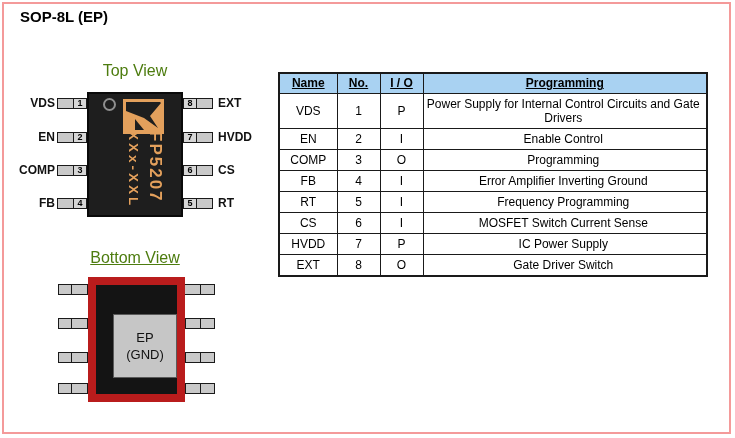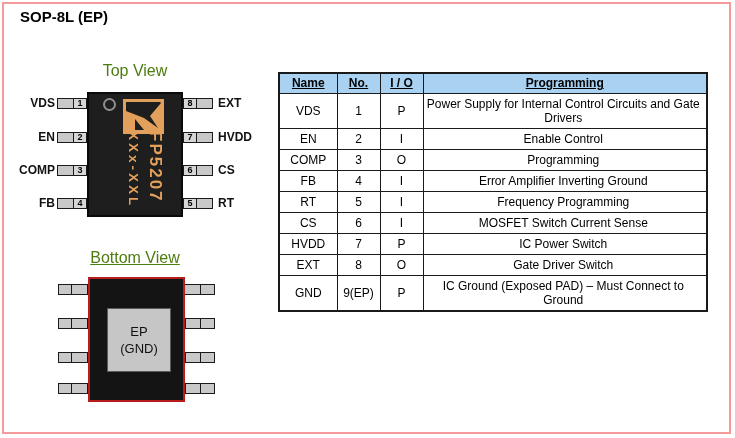--- a/index.html
+++ b/index.html
@@ -58,21 +58,21 @@
   .pin.rside .nbox { border-left:1px solid #1a1a1a; border-right:none; }
   .plabel {
     position:absolute; font-size:12px; font-weight:bold; color:#111; line-height:13px;
   }
   .plabel.lft { left:3px; width:52px; text-align:right; }
   .plabel.rgt { left:218px; width:60px; text-align:left; }
 
   
   .chip-bottom {
     position:absolute; left:88px; top:277px; width:97px; height:125px;
-    background:#141414; border:2px solid #b91c1c;
+    background:#141414; border:8px solid #b91c1c;
   }
   .ep {
     position:absolute; left:17px; top:29px; width:64px; height:64px;
     background:#c6c6c6; border:1px solid #5a5a5a;
     display:flex; flex-direction:column; justify-content:center;
     text-align:center; font-size:13px; color:#111; line-height:17px;
   }
   .blead {
     position:absolute; width:30px; height:11px; display:flex;
   }
@@ -256,28 +256,22 @@
     <tr>
       <td class="c">CS</td>
       <td class="c">6</td>
       <td class="c">I</td>
       <td class="d">MOSFET Switch Current Sense</td>
     </tr>
     <tr>
       <td class="c">HVDD</td>
       <td class="c">7</td>
       <td class="c">P</td>
-      <td class="d">IC Power Switch</td>
+      <td class="d">IC Power Supply</td>
     </tr>
     <tr>
       <td class="c">EXT</td>
       <td class="c">8</td>
       <td class="c">O</td>
       <td class="d">Gate Driver Switch</td>
     </tr>
-    <tr>
-      <td class="c">GND</td>
-      <td class="c">9(EP)</td>
-      <td class="c">P</td>
-      <td class="d">IC Ground (Exposed PAD) – Must Connect to Ground</td>
-    </tr>
   </tbody>
 </table>
 
 </body></html>

